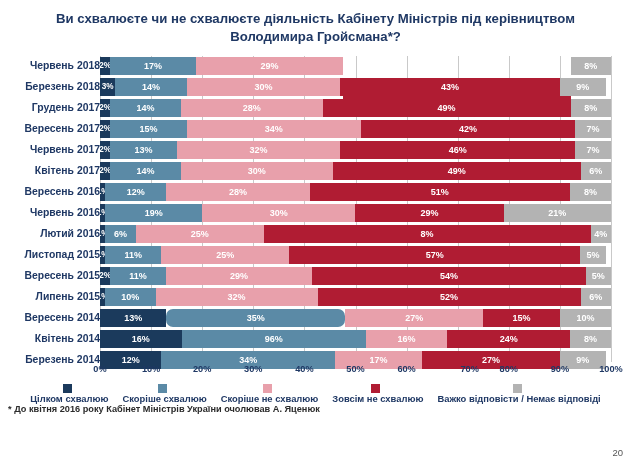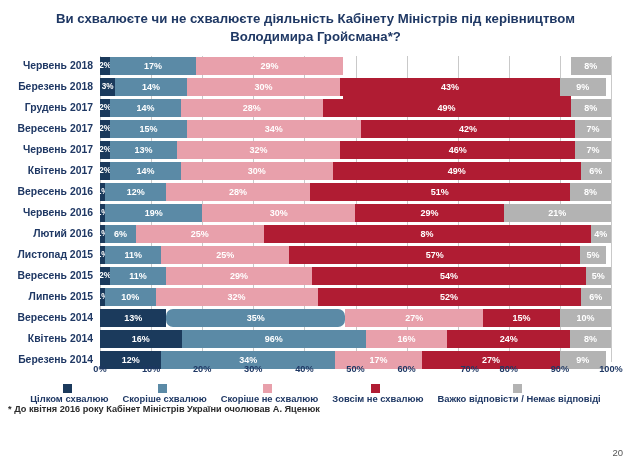--- a/index.html
+++ b/index.html
@@ -31,21 +31,21 @@
   }
   .row {
     display: flex;
     align-items: center;
     height: 20px;
     margin-bottom: 1px;
   }
   .row-label {
     width: 100px;
     text-align: right;
-    padding-right: 7px;
+    padding-right: 0;
     font-size: 10.4px;
     font-weight: bold;
     color: #1f3864;
     box-sizing: border-box;
     white-space: nowrap;
   }
   .bar-track {
     position: relative;
     flex: 1;
     height: 18px;

